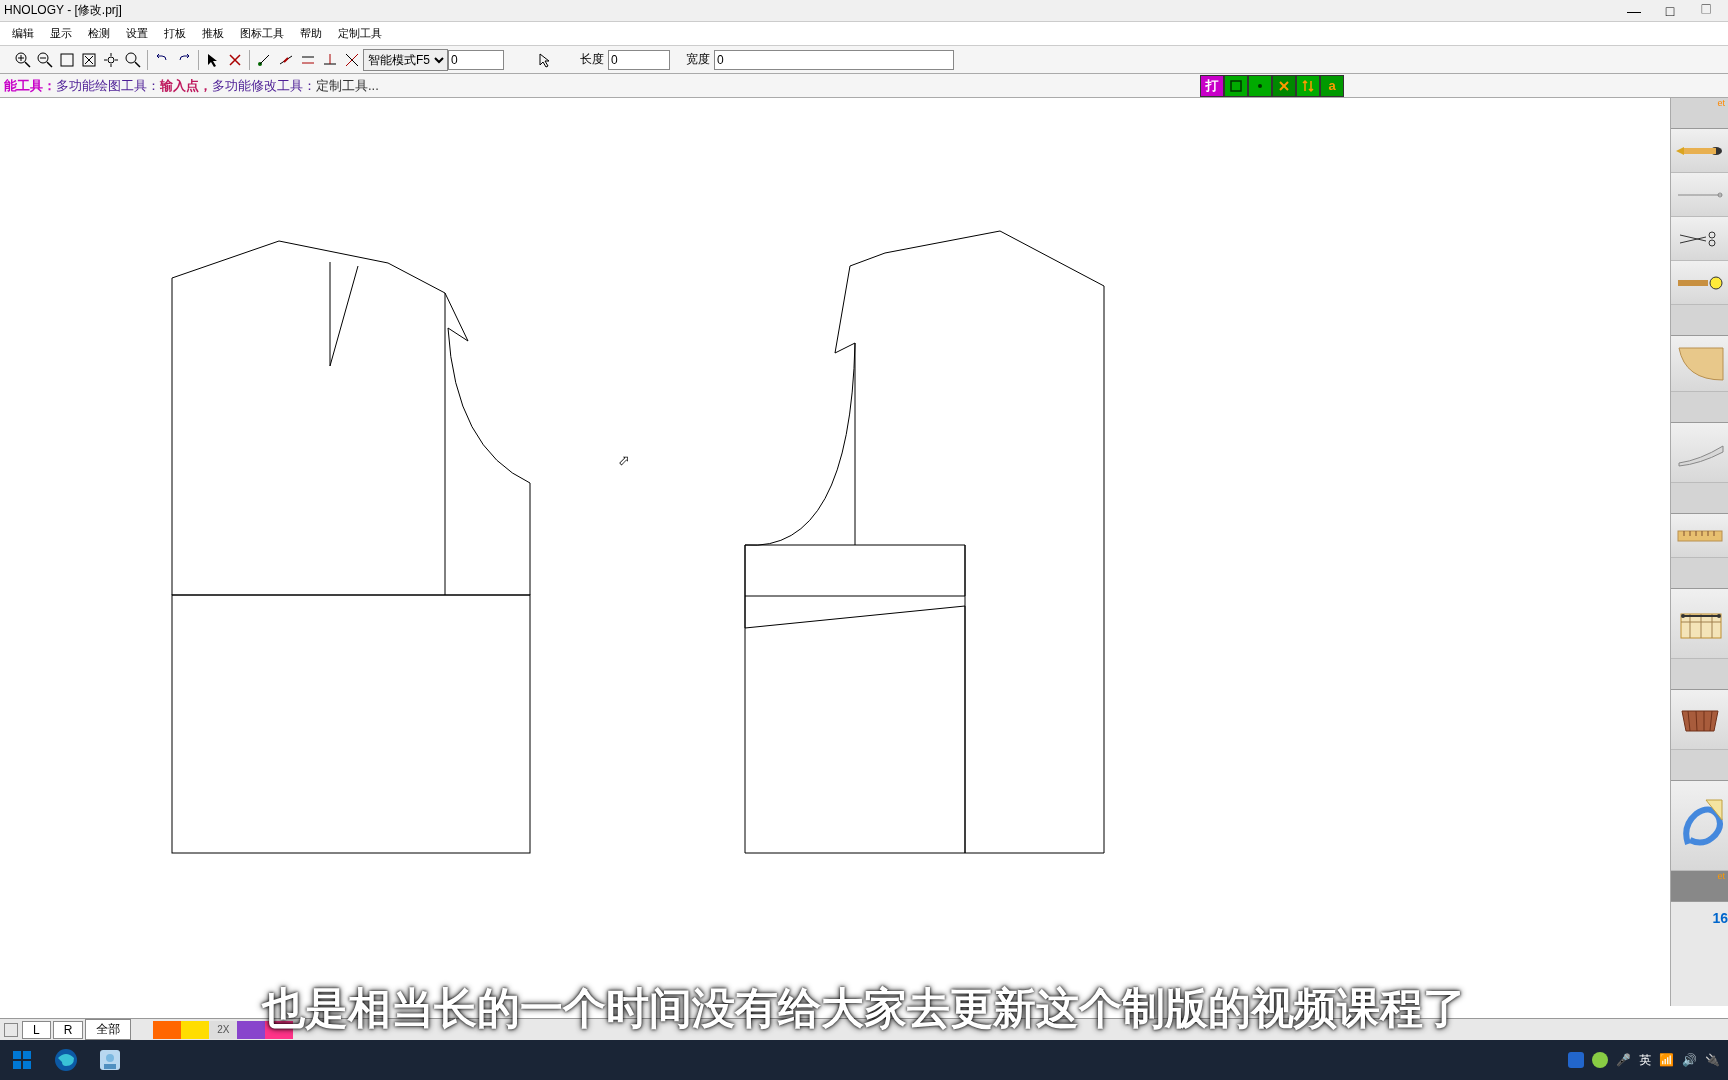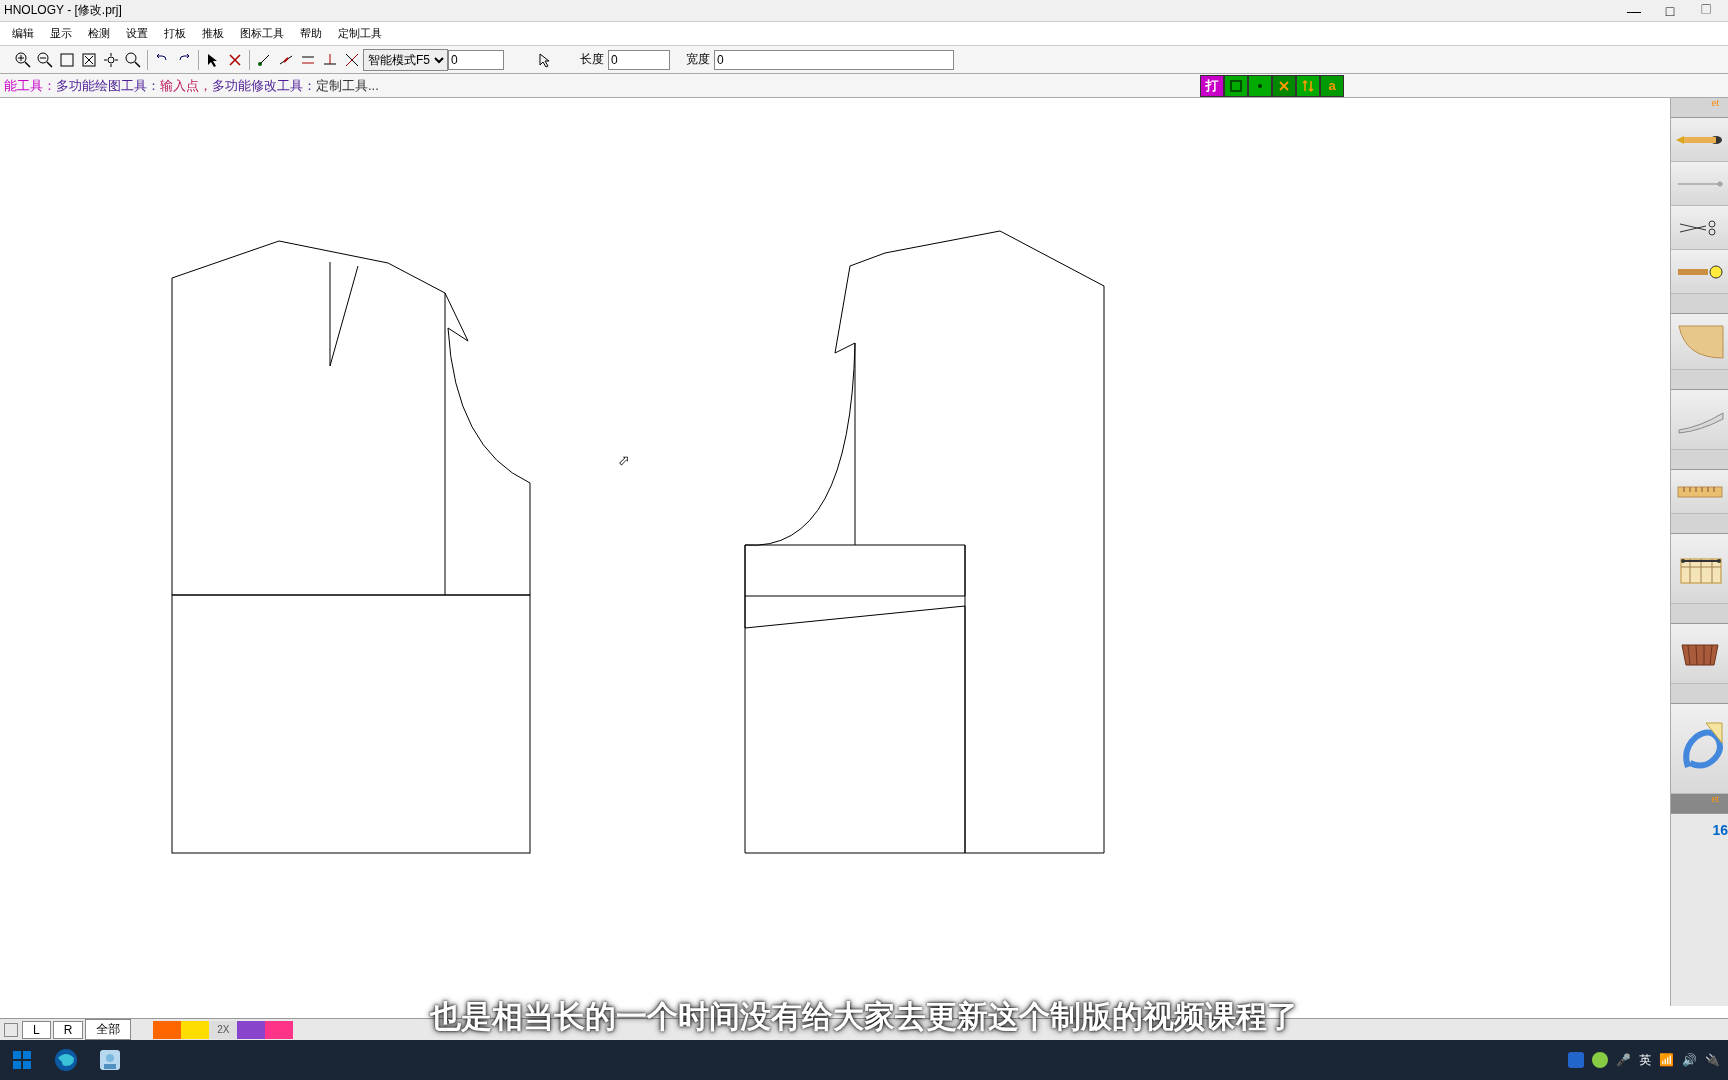--- a/index.html
+++ b/index.html
@@ -14,51 +14,51 @@
     
     .toolbar1 { height: 28px; background: #f5f5f5; display: flex; align-items: center; padding: 0 12px; border-bottom: 1px solid #aaa; gap: 0; }
     .tb-btn { width: 22px; height: 22px; display: flex; align-items: center; justify-content: center; cursor: pointer; border: 1px solid transparent; }
     .tb-sep { width: 1px; height: 20px; background: #aaa; margin: 0 3px; }
     .tb-select { height: 22px; font-size: 12px; border: 1px solid #888; }
     .tb-input { height: 20px; width: 56px; border: 1px solid #888; padding: 0 2px; font-size: 12px; }
     .tb-input-wide { height: 20px; width: 240px; border: 1px solid #888; padding: 0 2px; font-size: 12px; }
     .tb-label { font-size: 12px; padding: 0 4px; }
     
     .toolbar2 { height: 24px; background: #f5f5f5; display: flex; align-items: center; padding: 0 4px; border-bottom: 1px solid #aaa; font-size: 13px; }
-    .hint-label { color: #c800c8; font-weight: normal; }
+    .hint-label { color: #c800c8; font-weight: bold; }
     .hint-label2 { color: #4c1d95; font-weight: normal; }
     .hint-text { color: #333; }
     .color-btns { display: flex; margin-left: auto; margin-right: 380px; }
     .color-btn { width: 24px; height: 22px; display: flex; align-items: center; justify-content: center; cursor: pointer; font-size: 13px; border: 1px solid #333; }
     .cb1 { background: #c800c8; color: #fff; font-weight: bold; }
     .cb2 { background: #00aa00; }
     .cb3 { background: #00aa00; }
     .cb4 { background: #008800; }
     .cb5 { background: #00aa00; }
     .cb6 { background: #009900; }
     
     .content { display: flex; height: 908px; }
     .canvas { flex: 1; background: #fff; position: relative; }
     .canvas svg { width: 100%; height: 100%; }
     
     .right-panel { width: 58px; background: #e8e8e8; border-left: 1px solid #aaa; display: flex; flex-direction: column; }
-    .rp-tab { height: 20px; background: #d4d4d4; border-bottom: 1px solid #999; font-size: 9px; text-align: right; padding-right: 9px; color: #ff8800; }
+    .rp-tab { height: 31px; background: #d4d4d4; border-bottom: 1px solid #999; font-size: 9px; text-align: right; padding-right: 3px; color: #ff8800; }
     .rp-tool { height: 44px; display: flex; align-items: center; justify-content: center; border-bottom: 1px solid #bbb; cursor: pointer; background: linear-gradient(#f0f0f0,#d8d8d8); }
     .rp-num { color: #0066cc; font-weight: bold; font-size: 14px; text-align: right; padding: 8px 0; }
     
     .bottom-bar { position: absolute; bottom: 40px; left: 0; right: 0; height: 22px; background: #e8e8e8; display: flex; align-items: center; padding: 0 4px; border-top: 1px solid #999; font-size: 12px; }
     .bb-btn { padding: 1px 10px; border: 1px solid #888; background: #fff; margin-right: 2px; cursor: pointer; }
     .bb-colors { display: flex; margin-left: 20px; }
     .bb-color { width: 28px; height: 18px; cursor: pointer; display: flex; align-items: center; justify-content: center; font-size: 10px;}
     
     .taskbar { position: absolute; bottom: 0; left: 0; right: 0; height: 40px; background: #1a2536; display: flex; align-items: center; }
     .task-icon { width: 44px; height: 40px; display: flex; align-items: center; justify-content: center; cursor: pointer; }
     .sys-tray { margin-left: auto; display: flex; align-items: center; padding-right: 8px; gap: 8px; color: #fff; font-size: 12px; }
     
-    .subtitle { position: absolute; bottom: 42px; left: 50%; transform: translateX(-50%); color: #fff; font-size: 31px; font-weight: bold; text-shadow: 0 0 6px rgba(0,0,0,0.9), 0 0 3px rgba(0,0,0,1); white-space: nowrap; }
+    .subtitle { position: absolute; bottom: 42px; left: 50%; transform: translateX(-50%); color: #fff; font-size: 43px; font-weight: bold; text-shadow: 0 0 6px rgba(0,0,0,0.9), 0 0 3px rgba(0,0,0,1); white-space: nowrap; }
     
     .cursor-ind { position: absolute; left: 618px; top: 354px; font-size: 14px; pointer-events: none; }
   </style>
 </head>
 <body>
 
 <div class="titlebar">
   <span class="titlebar-text">HNOLOGY - [修改.prj]</span>
   <div class="win-btn">—</div>
   <div class="win-btn">□</div>

